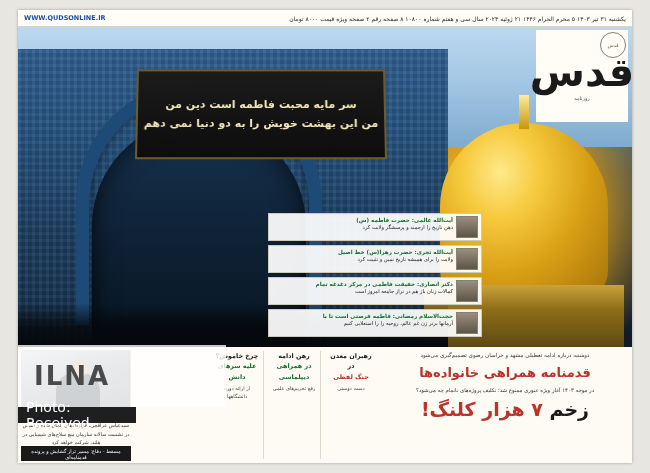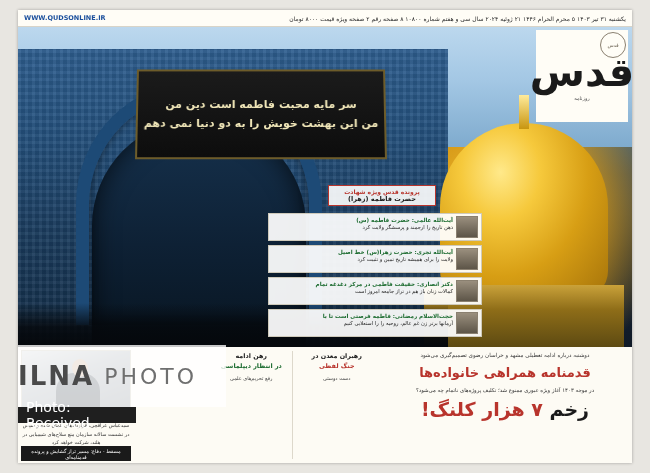--- a/index.html
+++ b/index.html
@@ -230,21 +230,21 @@
     border: 1px solid #8a8070; border-radius: 50%;
     display:flex; align-items:center; justify-content:center;
     font-size: 5px; color:#6b6252;
   }
   
   .wm {
     position: absolute; left: 18px; top: 345px;
     width: 208px; height: 62px;
     background: rgba(255,255,255,.78);
     display: flex; align-items: center;
-    padding-left: 0;
+    padding-left: 16px;
     direction: ltr;
   }
   .wm .ilna {
     font-size: 26px; font-weight: bold; color: #4a4a4a; letter-spacing: 2px;
   }
   .wm .photo-w {
     font-size: 22px; color: #6f6f6f; letter-spacing: 3px; margin-left: 10px;
   }
   .wm-sub {
     position: absolute; left: 18px; top: 407px;
@@ -271,24 +271,20 @@
       <div class="arch-ring"></div>
       <div class="dome"></div>
       <div class="dome-base"></div>
       <div class="crowd"></div>
 
       <div class="banner">
         <div class="line">سر مایه محبت فاطمه است دین من</div>
         <div class="line">من این بهشت خویش را به دو دنیا نمی دهم</div>
       </div>
 
-      <div class="badge-top">
-        <div class="l1">پرونده قدس ویژه شهادت</div>
-        <div class="l2">حضرت فاطمه (زهرا)</div>
-      </div>
 
       <div class="quote-list">
         <div class="quote">
           <div class="thumb"></div>
           <div class="txt">
             <div class="nm">آیت‌الله عالمی: حضرت فاطمه (س)</div>
             <div class="ln">ذهن تاریخ را ارجمند و پرسشگر ولایت کرد</div>
           </div>
         </div>
         <div class="quote">
@@ -332,35 +328,39 @@
       </div>
 
       <div class="cols">
         <div class="col">
           <div class="ch">رهبران معدن در</div>
           <div class="ch red">جنگ لفظی</div>
           <div class="cb">دست دوستی</div>
         </div>
         <div class="col">
           <div class="ch">رهن ادامه</div>
-          <div class="ch green">در انتظار دیپلماسی</div>
+          <div class="ch green">در همراهی دیپلماسی</div>
           <div class="cb">رفع تحریم‌های علمی</div>
+        </div>
+        <div class="col">
+          <div class="ch">چرخ خاموش؟</div>
+          <div class="ch green">علیه سرهای دانش</div>
+          <div class="cb">از ارائه دوره دانشگاهها</div>
         </div>
       </div>
 
       <div class="leftblk">
         <div class="leftphoto">
           <div class="figure"></div>
           <div class="head"></div>
         </div>
         <div class="leftcap">سیدعباس عراقچی، قرارداد‌های عمان شده و سپس در نشست سالانه سازمان منع سلاح‌های شیمیایی در هلند، شرکت خواهد کرد</div>
         <div class="stripnote">مسقط - دفاع: مسیر تراز گشایش و پرونده قدمنامه‌ای</div>
       </div>
     </div>
 
   </div>
 
   <div class="wm">
     <span class="ilna">ILNA</span>
-    <span class="photo-w">PHOTO</span>
   </div>
   <div class="wm-sub">Photo: Received</div>
 </div>
 
 </body></html>

